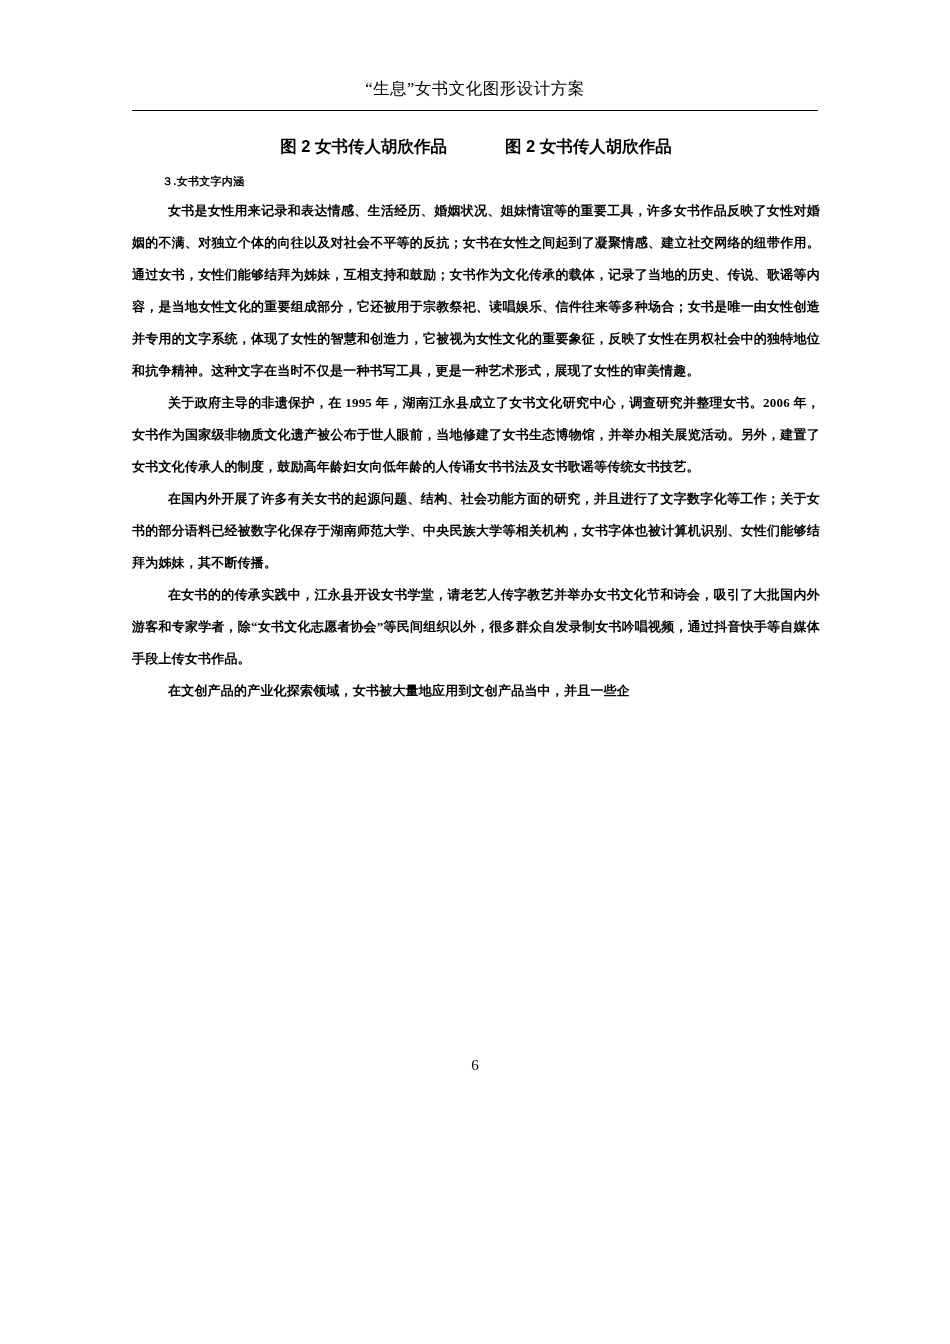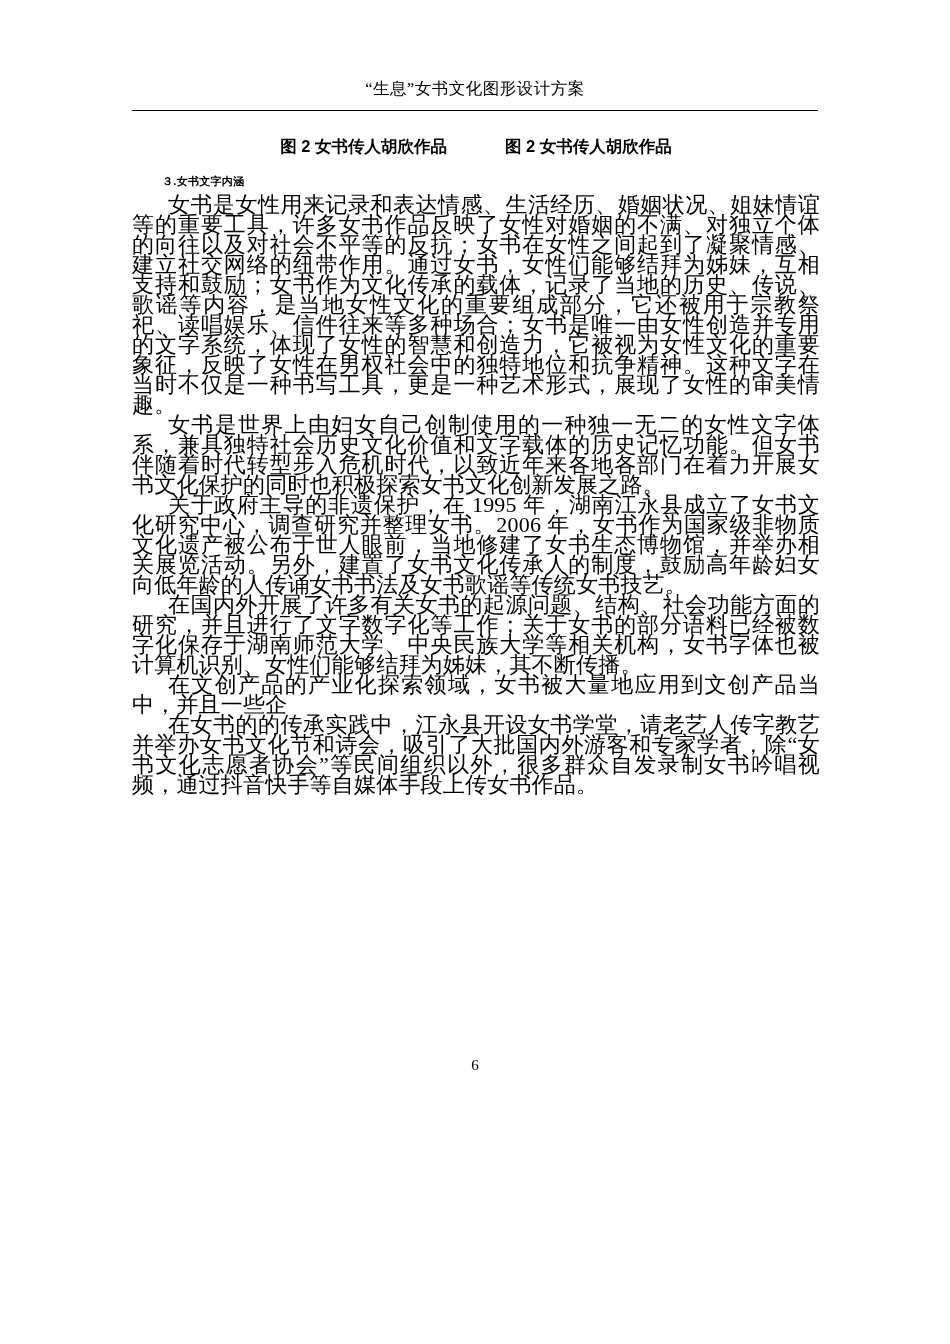--- a/index.html
+++ b/index.html
@@ -64,28 +64,29 @@
   }
   h2.sec-head {
     font-size: 11px;
     font-weight: bold;
     margin: 14px 0 6px 0;
     text-indent: 30px;
     font-family: "Liberation Sans", "DejaVu Sans", sans-serif;
     letter-spacing: 0.3px;
   }
   p.para {
-    font-size: 22px;
-    line-height: 20px;
+    font-size: 13px;
+    line-height: 32px;
     margin: 0 0 0 0;
     text-indent: 36px;
     text-align: justify;
     text-justify: inter-character;
     font-family: "Liberation Serif", "DejaVu Serif", serif;
     letter-spacing: 0.2px;
+    font-weight: bold;
   }
   
   .page-number {
     position: absolute;
     left: 0;
     right: 0;
     bottom: 78px;
     text-align: center;
     font-size: 15px;
     font-family: "Liberation Serif", "DejaVu Serif", serif;
@@ -104,23 +105,22 @@
   <div class="content">
 
     <div class="fig-caption-row">
       <span class="fig-caption">图 2 女书传人胡欣作品</span>
       <span class="fig-caption">图 2 女书传人胡欣作品</span>
     </div>
 
     <h2 class="sec-head">３.女书文字内涵</h2>
     <p class="para">女书是女性用来记录和表达情感、生活经历、婚姻状况、姐妹情谊等的重要工具，许多女书作品反映了女性对婚姻的不满、对独立个体的向往以及对社会不平等的反抗；女书在女性之间起到了凝聚情感、建立社交网络的纽带作用。通过女书，女性们能够结拜为姊妹，互相支持和鼓励；女书作为文化传承的载体，记录了当地的历史、传说、歌谣等内容，是当地女性文化的重要组成部分，它还被用于宗教祭祀、读唱娱乐、信件往来等多种场合；女书是唯一由女性创造并专用的文字系统，体现了女性的智慧和创造力，它被视为女性文化的重要象征，反映了女性在男权社会中的独特地位和抗争精神。这种文字在当时不仅是一种书写工具，更是一种艺术形式，展现了女性的审美情趣。</p>
 
-    <p class="para">女书是世界上由妇女自己创制使用的一种独一无二的女性文字体系，兼具独特社会历史文化价值和文字载体的历史记忆功能。但女书伴随着时代转型步入危机时代，以致近年来各地各部门在着力开展女书文化保护的同时也积极探索女书文化创新发展之路。</p>
     <p class="para">关于政府主导的非遗保护，在 1995 年，湖南江永县成立了女书文化研究中心，调查研究并整理女书。2006 年，女书作为国家级非物质文化遗产被公布于世人眼前，当地修建了女书生态博物馆，并举办相关展览活动。另外，建置了女书文化传承人的制度，鼓励高年龄妇女向低年龄的人传诵女书书法及女书歌谣等传统女书技艺。</p>
     <p class="para">在国内外开展了许多有关女书的起源问题、结构、社会功能方面的研究，并且进行了文字数字化等工作；关于女书的部分语料已经被数字化保存于湖南师范大学、中央民族大学等相关机构，女书字体也被计算机识别、女性们能够结拜为姊妹，其不断传播。</p>
+    <p class="para">在女书的的传承实践中，江永县开设女书学堂，请老艺人传字教艺并举办女书文化节和诗会，吸引了大批国内外游客和专家学者，除“女书文化志愿者协会”等民间组织以外，很多群众自发录制女书吟唱视频，通过抖音快手等自媒体手段上传女书作品。</p>
     <p class="para">在文创产品的产业化探索领域，女书被大量地应用到文创产品当中，并且一些企</p>
-    <p class="para">在女书的的传承实践中，江永县开设女书学堂，请老艺人传字教艺并举办女书文化节和诗会，吸引了大批国内外游客和专家学者，除“女书文化志愿者协会”等民间组织以外，很多群众自发录制女书吟唱视频，通过抖音快手等自媒体手段上传女书作品。</p>
 
   </div>
 
   <div class="page-number">6</div>
 
 </div>
 
 </body></html>

